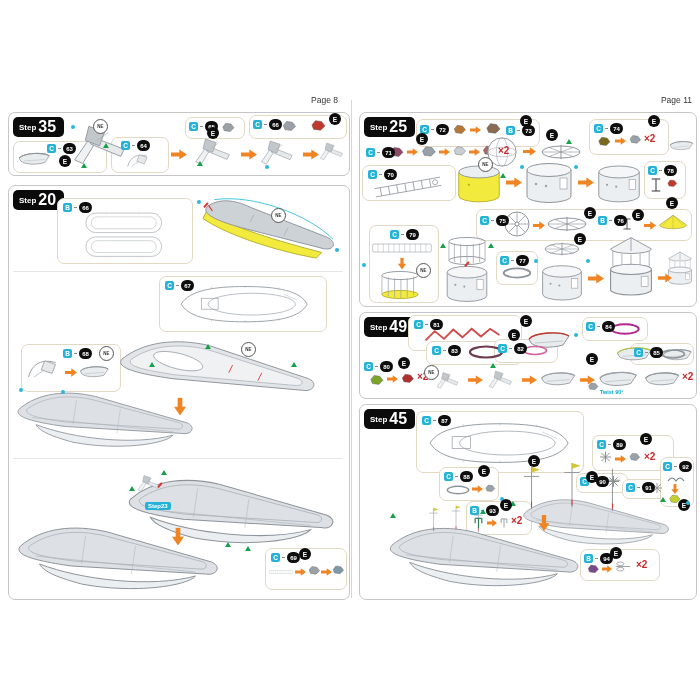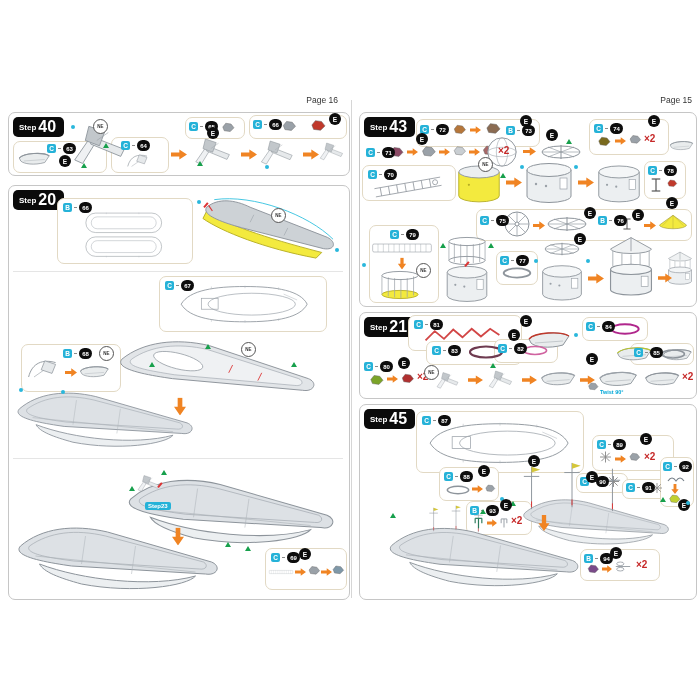--- a/index.html
+++ b/index.html
@@ -262,28 +262,28 @@
         <path d="M2,8 Q6,2 10,8 Q14,2 18,8" fill="none" stroke="#778089" stroke-width="1.1"></path>
       </g>
   <g id="dragonfly">
         <line x1="2" y1="7" x2="18" y2="7" stroke="#778089" stroke-width=".8"></line>
         <ellipse cx="7" cy="4" rx="4" ry="2" fill="none" stroke="#778089" stroke-width=".7"></ellipse>
         <ellipse cx="7" cy="10" rx="4" ry="2" fill="none" stroke="#778089" stroke-width=".7"></ellipse>
       </g>
 </defs>
 </svg>
 
-<div class="pagehdr" style="left:288px;top:95px">Page 16</div>
-<div class="pagehdr" style="left:642px;top:95px">Page 15</div>
+<div class="pagehdr" style="left:288px;top:95px">Page 8</div>
+<div class="pagehdr" style="left:642px;top:95px">Page 11</div>
 <div class="vline" style="left:351px;top:100px;height:498px"></div>
 
 <div class="panel" style="left:8px;top:112px;width:340px;height:62px">
   <div class="badge" style="left:4px;top:4px">
     <span class="w">Step</span>
-    <span class="n">40</span>
+    <span class="n">35</span>
   </div>
   <div class="co" style="left:4px;top:28px;width:92px;height:30px"></div>
   <span class="chip" style="left:38px;top:30px">
       <span class="pl">C</span>
       <span class="dash"></span>
       <span class="pn">63</span>
     </span>
   <svg class="s" style="left:8px;top:36px;color:#8d949b" width="36" height="18" viewBox="0 0 46 24">
       <use href="#boat"></use>
     </svg>
@@ -437,21 +437,21 @@
     </svg>
   <div class="ar" style="left:312px;top:382px;width:11px;height:8px"></div>
   <svg class="s" style="left:322px;top:377px;color:#7f98a8" width="14" height="13" viewBox="0 0 20 16">
       <use href="#blob"></use>
     </svg>
 </div>
 
 <div class="panel" style="left:359px;top:112px;width:336px;height:193px">
   <div class="badge" style="left:4px;top:4px">
     <span class="w">Step</span>
-    <span class="n">43</span>
+    <span class="n">25</span>
   </div>
 
   <div class="co" style="left:56px;top:6px;width:122px;height:26px"></div>
   <span class="chip" style="left:60px;top:11px">
       <span class="pl">C</span>
       <span class="dash"></span>
       <span class="pn">72</span>
     </span>
   <svg class="s" style="left:92px;top:10px;color:#b5763a" width="15" height="12" viewBox="0 0 20 16">
       <use href="#blob"></use>
@@ -631,21 +631,21 @@
     </svg>
   <div class="ar" style="left:298px;top:160px;width:14px;height:10px"></div>
   <svg class="s" style="left:306px;top:126px" width="28" height="58" viewBox="0 0 44 54">
       <use href="#carousel"></use>
     </svg>
 </div>
 
 <div class="panel" style="left:359px;top:312px;width:336px;height:85px">
   <div class="badge" style="left:4px;top:4px">
     <span class="w">Step</span>
-    <span class="n">21</span>
+    <span class="n">49</span>
   </div>
   <div class="co" style="left:48px;top:2px;width:112px;height:34px"></div>
   <span class="chip" style="left:54px;top:6px">
       <span class="pl">C</span>
       <span class="dash"></span>
       <span class="pn">81</span>
     </span>
   <svg class="s" style="left:54px;top:12px;color:#d24646" width="100" height="20" viewBox="0 0 104 26">
       <use href="#zigzag"></use>
     </svg>

